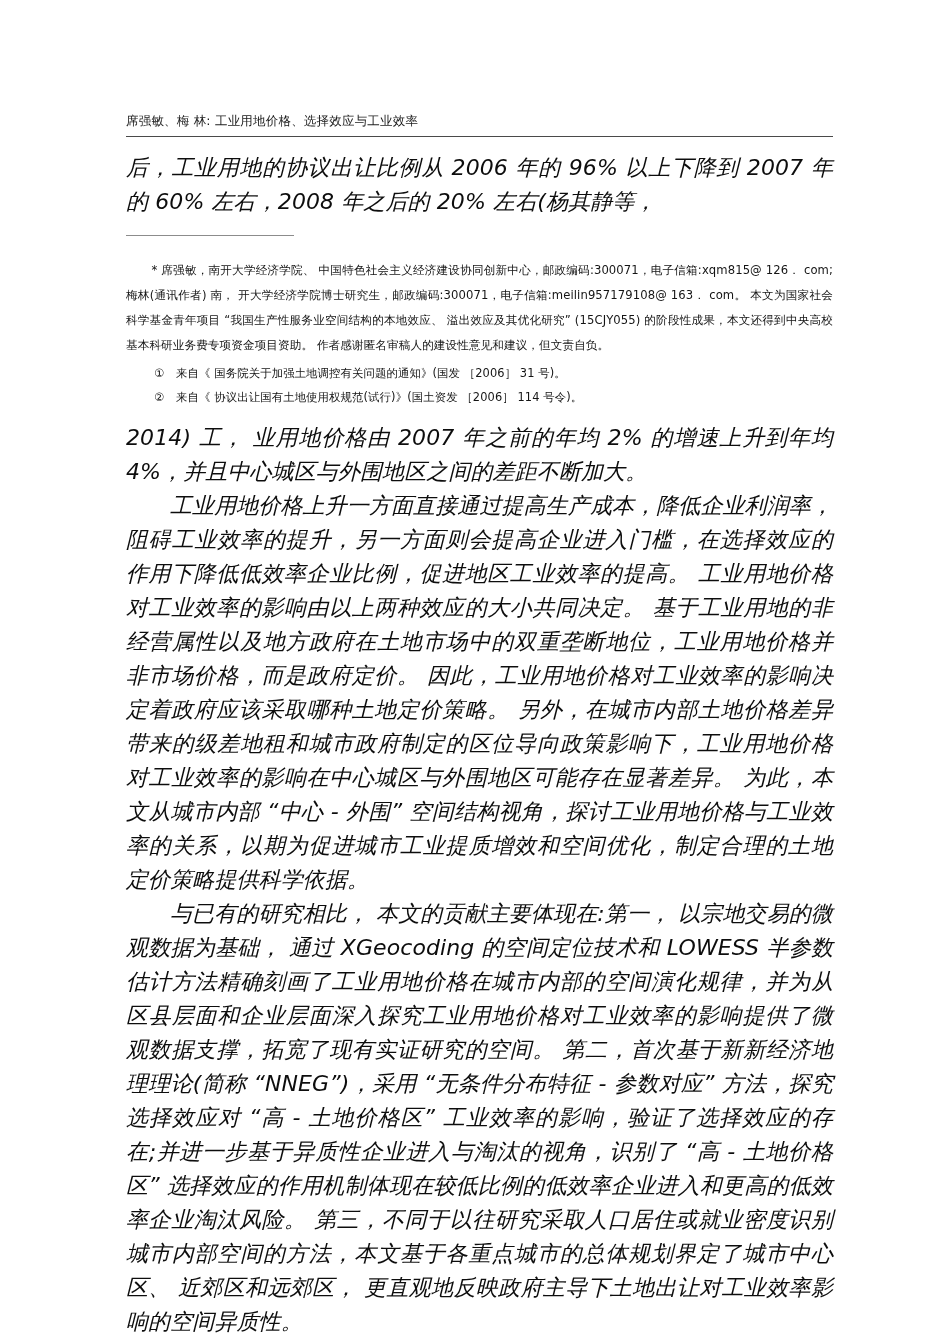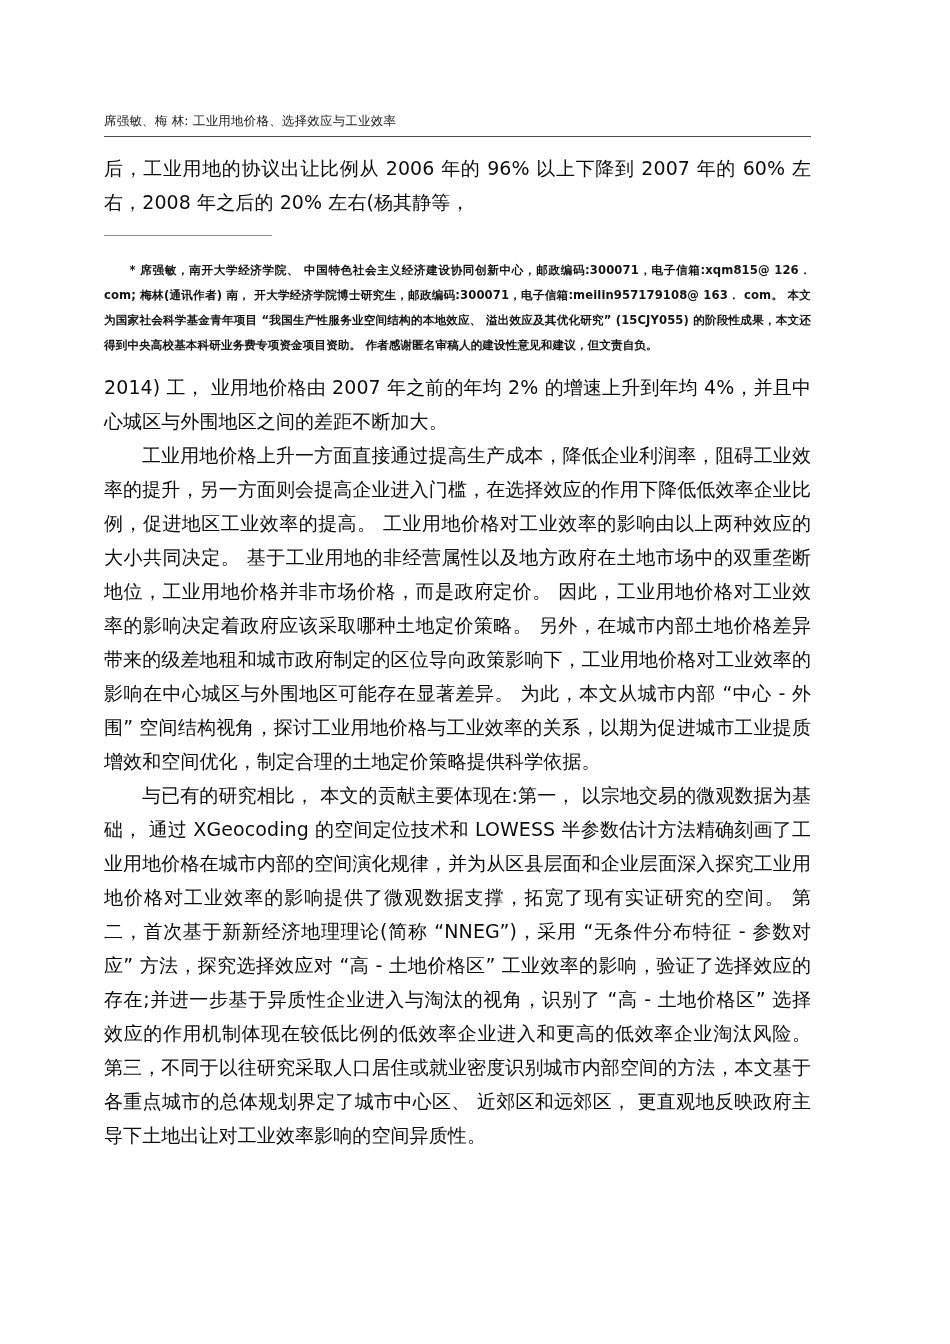--- a/index.html
+++ b/index.html
@@ -14,47 +14,48 @@
   .page {
     position: relative;
     width: 950px;
     height: 1344px;
     background: #ffffff;
     overflow: hidden;
     box-sizing: border-box;
   }
   .content {
     position: absolute;
-    left: 104px;
+    left: 126px;
     top: 112px;
     width: 707px;
   }
 
   
   .runninghead {
     font-size: 12.5px;
     line-height: 1.5;
     letter-spacing: 0.2px;
     color: #1a1a1a;
     white-space: nowrap;
   }
   .head-rule {
     margin-top: 5px;
     border-top: 1.4px solid #4a4a4a;
     width: 707px;
   }
 
   
   .body-text {
-    font-size: 19px;
+    font-size: 22px;
     line-height: 34px;
     text-align: justify;
     text-justify: inter-ideograph;
     color: #0d0d0d;
     letter-spacing: 0.1px;
+    font-style: italic;
   }
   .body-text p {
     margin: 0;
   }
   .indent {
     text-indent: 2em;
   }
 
   .gap-top { margin-top: 14px; }
 
@@ -68,21 +69,21 @@
     margin-bottom: 22px;
   }
   .fn-text {
     font-size: 11.6px;
     line-height: 25px;
     text-align: justify;
     text-justify: inter-ideograph;
     color: #141414;
     letter-spacing: 0.1px;
   }
-  .fn-text p { margin: 0; font-weight: bold; }
+  .fn-text p { margin: 0; }
   .fn-star { text-indent: 2.2em; }
 
   .fn-list {
     margin-top: 3px;
   }
   .fn-item {
     font-size: 11.4px;
     line-height: 24px;
     color: #141414;
     padding-left: 28px;
@@ -108,20 +109,28 @@
       <p>后，工业用地的协议出让比例从 2006 年的 96% 以上下降到 2007 年的 60% 左右，2008 年之后的 20% 左右(杨其静等，</p>
     </div>
 
     <div class="footnote-zone">
       <div class="fn-rule"></div>
 
       <div class="fn-text">
         <p class="fn-star">* 席强敏，南开大学经济学院、 中国特色社会主义经济建设协同创新中心，邮政编码:300071，电子信箱:xqm815@ 126． com; 梅林(通讯作者) 南， 开大学经济学院博士研究生，邮政编码:300071，电子信箱:meilin957179108@ 163． com。 本文为国家社会科学基金青年项目 “我国生产性服务业空间结构的本地效应、 溢出效应及其优化研究” (15CJY055) 的阶段性成果，本文还得到中央高校基本科研业务费专项资金项目资助。 作者感谢匿名审稿人的建设性意见和建议，但文责自负。</p>
       </div>
 
+      <div class="fn-list">
+        <div class="fn-item">
+          <span class="fn-marker">①</span><span>来自《 国务院关于加强土地调控有关问题的通知》(国发 ［2006］ 31 号)。</span>
+        </div>
+        <div class="fn-item">
+          <span class="fn-marker">②</span><span>来自《 协议出让国有土地使用权规范(试行)》(国土资发 ［2006］ 114 号令)。</span>
+        </div>
+      </div>
     </div>
 
     <div class="body-text after-fn">
       <p>2014) 工， 业用地价格由 2007 年之前的年均 2% 的增速上升到年均 4%，并且中心城区与外围地区之间的差距不断加大。</p>
       <p class="indent">工业用地价格上升一方面直接通过提高生产成本，降低企业利润率，阻碍工业效率的提升，另一方面则会提高企业进入门槛，在选择效应的作用下降低低效率企业比例，促进地区工业效率的提高。 工业用地价格对工业效率的影响由以上两种效应的大小共同决定。 基于工业用地的非经营属性以及地方政府在土地市场中的双重垄断地位，工业用地价格并非市场价格，而是政府定价。 因此，工业用地价格对工业效率的影响决定着政府应该采取哪种土地定价策略。 另外，在城市内部土地价格差异带来的级差地租和城市政府制定的区位导向政策影响下，工业用地价格对工业效率的影响在中心城区与外围地区可能存在显著差异。 为此，本文从城市内部 “中心 - 外围” 空间结构视角，探讨工业用地价格与工业效率的关系，以期为促进城市工业提质增效和空间优化，制定合理的土地定价策略提供科学依据。</p>
       <p class="indent">与已有的研究相比， 本文的贡献主要体现在:第一， 以宗地交易的微观数据为基础， 通过 XGeocoding 的空间定位技术和 LOWESS 半参数估计方法精确刻画了工业用地价格在城市内部的空间演化规律，并为从区县层面和企业层面深入探究工业用地价格对工业效率的影响提供了微观数据支撑，拓宽了现有实证研究的空间。 第二，首次基于新新经济地理理论(简称 “NNEG”)，采用 “无条件分布特征 - 参数对应” 方法，探究选择效应对 “高 - 土地价格区” 工业效率的影响，验证了选择效应的存在;并进一步基于异质性企业进入与淘汰的视角，识别了 “高 - 土地价格区” 选择效应的作用机制体现在较低比例的低效率企业进入和更高的低效率企业淘汰风险。 第三，不同于以往研究采取人口居住或就业密度识别城市内部空间的方法，本文基于各重点城市的总体规划界定了城市中心区、 近郊区和远郊区， 更直观地反映政府主导下土地出让对工业效率影响的空间异质性。</p>
     </div>
 
   </div>
 </div>

